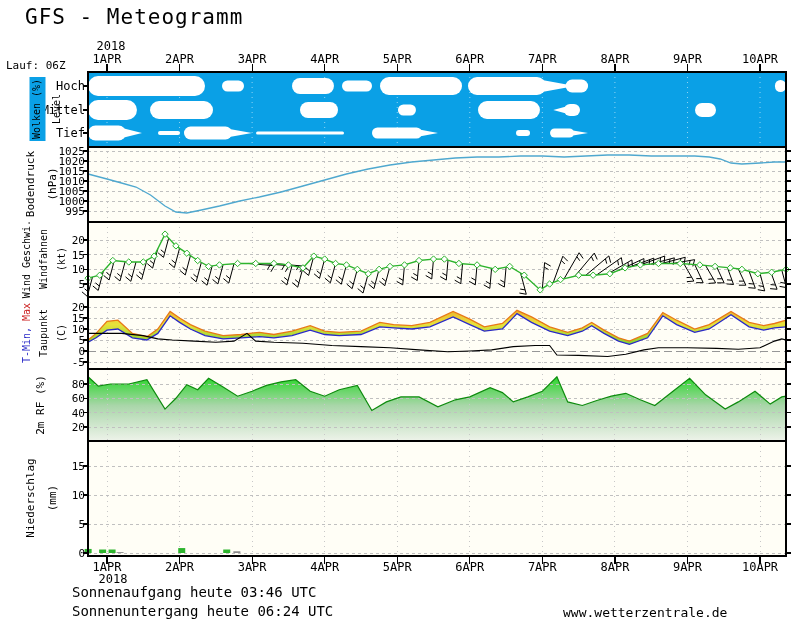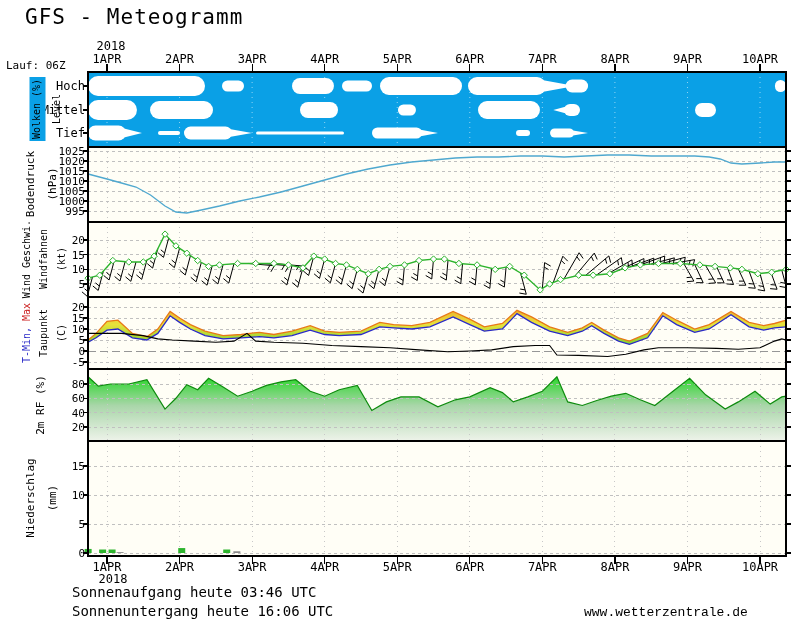--- a/index.html
+++ b/index.html
@@ -3,21 +3,21 @@
 <meta charset="utf-8">
 <style>
   html,body{margin:0;padding:0;background:#ffffff;}
   .stage{position:relative;width:800px;height:625px;background:#ffffff;overflow:hidden;
          font-family:"DejaVu Sans Mono",monospace;color:#000;}
   .t-left{position:absolute;left:25px;top:5px;font-size:21px;white-space:nowrap;letter-spacing:1px;}
   .t-right{position:absolute;left:430px;top:7px;font-size:19px;white-space:nowrap;}
   .run{position:absolute;left:6px;top:31px;font-size:11px;margin-top:28px;}
   .sunrise{position:absolute;left:72px;top:584px;font-size:14px;white-space:nowrap;}
   .sunset{position:absolute;left:72px;top:603px;font-size:14px;white-space:nowrap;}
-  .site{position:absolute;left:584px;top:605px;font-size:13px;white-space:nowrap;font-family:Liberation Mono, monospace;}
+  .site{position:absolute;left:563px;top:605px;font-size:13px;white-space:nowrap;}
   svg#chart{position:absolute;left:0;top:0;}
   svg text{font-family:"DejaVu Sans Mono",monospace;fill:#000;}
 </style>
 </head>
 <body>
 
 <div class="stage">
   <div class="t-left">GFS - Meteogramm</div>
   <div class="run">Lauf: 06Z</div>
 
@@ -562,15 +562,15 @@
         <text x="30" y="333" text-anchor="middle" font-size="10" transform="rotate(-90 30 333)"><tspan fill="#2929c8">T-Min, </tspan><tspan fill="#cc2222">Max</tspan></text>
         <text x="47" y="333" text-anchor="middle" font-size="10" fill="#000" transform="rotate(-90 47 333)">Taupunkt</text>
         <text x="65" y="333" text-anchor="middle" font-size="10" fill="#000" transform="rotate(-90 65 333)">(C)</text>
         <text x="44" y="405" text-anchor="middle" font-size="11" fill="#1ea81e" transform="rotate(-90 44 405)">2m RF (%)</text>
         <text x="34" y="498" text-anchor="middle" font-size="11" fill="#000" transform="rotate(-90 34 498)">Niederschlag</text>
         <text x="56" y="498" text-anchor="middle" font-size="11" fill="#000" transform="rotate(-90 56 498)">(mm)</text>
       </g>
     </svg>
 
   <div class="sunrise">Sonnenaufgang heute 03:46 UTC</div>
-  <div class="sunset">Sonnenuntergang heute 16:06 UTC</div>
+  <div class="sunset">Sonnenuntergang heute 06:24 UTC</div>
   <div class="site">www.wetterzentrale.de</div>
 </div>
 
 </body></html>

